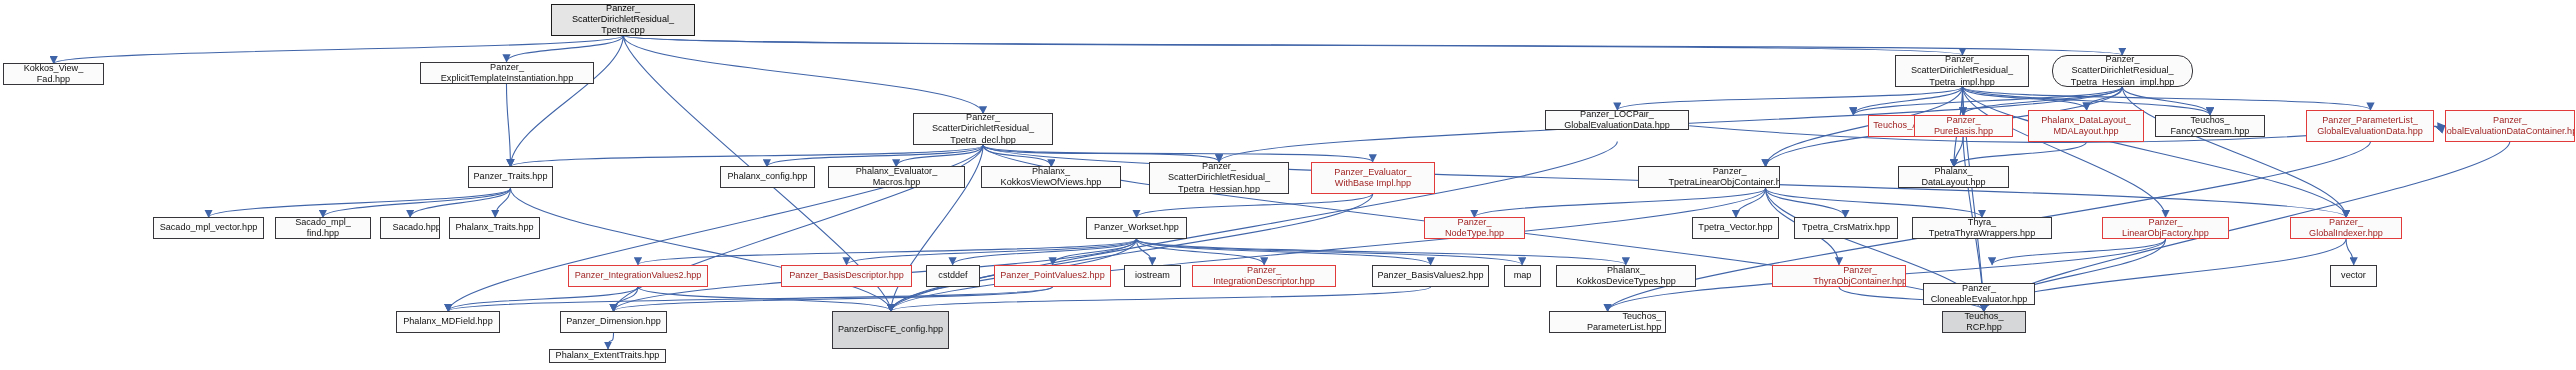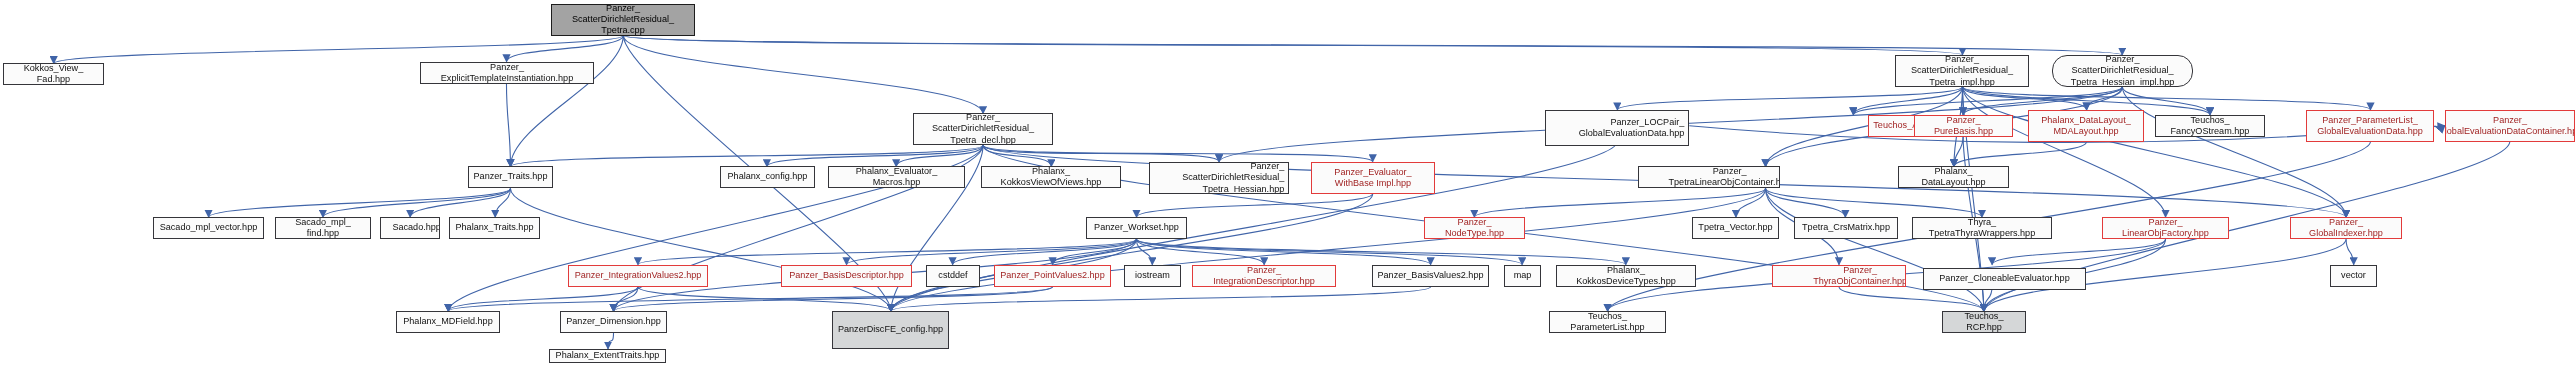--- a/index.html
+++ b/index.html
@@ -14,21 +14,21 @@
   .edge{fill:none;stroke-width:1.8px;}
   .node{
     position:absolute;box-sizing:border-box;
     background:#fbfbfb;border:0.6px solid #35353a;
     display:flex;align-items:center;justify-content:center;
     text-align:center;font-size:9.1px;line-height:1.22;color:#111;
     padding:1.2px 3.7px;overflow:hidden;cursor:pointer;
   }
   .node.red{border:1.2px solid #e23b3b;color:#9e1c1c;}
   .node.gray{background:#d5d7d8;}
-  .node.main{background:#a3a3a3;border-color:#1d1d1d;color:#000;}
+  .node.main{background:#e5e5e5;border-color:#1d1d1d;color:#000;}
 </style>
 </head>
 <body>
 
 <div id="canvas">
   <svg id="edge-svg" viewBox="0 0 4224 608">
     <defs>
       <marker id="arrow" viewBox="0 0 10 10" refX="9" refY="5" markerWidth="7.5" markerHeight="7.5" orient="auto-start-reverse">
         <path d="M0,0 L10,5 L0,10 z" fill="#4064a8"></path>
       </marker>
@@ -130,21 +130,21 @@
       </div>
       <div class="node plain" title="Panzer_ScatterDirichletResidual_Tpetra_impl.hpp" style="left: 1895px; top: 55px; width: 134px; height: 32px;">
         <span>Panzer_​ScatterDirichletResidual_​Tpetra_​impl.hpp</span>
       </div>
       <div class="node plain" title="Panzer_ScatterDirichletResidual_Tpetra_Hessian_impl.hpp" style="left: 2052px; top: 55px; width: 141px; height: 32px; border-radius: 15px;">
         <span>Panzer_​ScatterDirichletResidual_​Tpetra_​Hessian_​impl.hpp</span>
       </div>
       <div class="node plain" title="Panzer_ScatterDirichletResidual_Tpetra_decl.hpp" style="left: 913px; top: 113px; width: 140px; height: 32px;">
         <span>Panzer_​ScatterDirichletResidual_​Tpetra_​decl.hpp</span>
       </div>
-      <div class="node plain" title="Panzer_LOCPair_GlobalEvaluationData.hpp" style="left: 1545px; top: 110px; width: 144px; height: 36px; text-align: right;">
+      <div class="node plain" title="Panzer_LOCPair_GlobalEvaluationData.hpp" style="left: 1545px; top: 110px; width: 144px; height: 20px;">
         <span>Panzer_​LOCPair_​GlobalEvaluationData.hpp</span>
       </div>
       <div class="node red" title="Teuchos_Assert.hpp" style="left: 1868px; top: 115px; width: 93px; height: 22px;">
         <span>Teuchos_​Assert.hpp</span>
       </div>
       <div class="node red" title="Panzer_PureBasis.hpp" style="left: 1914px; top: 115px; width: 99px; height: 22px;">
         <span>Panzer_​PureBasis.hpp</span>
       </div>
       <div class="node red" title="Phalanx_DataLayout_MDALayout.hpp" style="left: 2028px; top: 110px; width: 116px; height: 32px;">
         <span>Phalanx_​DataLayout_​MDALayout.hpp</span>
@@ -163,21 +163,21 @@
       </div>
       <div class="node plain" title="Phalanx_config.hpp" style="left: 720px; top: 166px; width: 95px; height: 22px;">
         <span>Phalanx_​config.hpp</span>
       </div>
       <div class="node plain" title="Phalanx_Evaluator_Macros.hpp" style="left: 828px; top: 166px; width: 137px; height: 22px;">
         <span>Phalanx_​Evaluator_​Macros.hpp</span>
       </div>
       <div class="node plain" title="Phalanx_KokkosViewOfViews.hpp" style="left: 981px; top: 166px; width: 140px; height: 22px;">
         <span>Phalanx_​KokkosViewOfViews.hpp</span>
       </div>
-      <div class="node plain" title="Panzer_ScatterDirichletResidual_Tpetra_Hessian.hpp" style="left: 1149px; top: 162px; width: 140px; height: 32px; text-align: right;">
+      <div class="node plain" title="Panzer_ScatterDirichletResidual_Tpetra_Hessian.hpp" style="left: 1149px; top: 162px; width: 140px; height: 32px;">
         <span>Panzer_​ScatterDirichletResidual_​Tpetra_​Hessian.hpp</span>
       </div>
       <div class="node red" title="Panzer_Evaluator_WithBase Impl.hpp" style="left: 1311px; top: 162px; width: 124px; height: 32px;">
         <span>Panzer_​Evaluator_​WithBase Impl.hpp</span>
       </div>
       <div class="node plain" title="Panzer_TpetraLinearObjContainer.hpp" style="left: 1638px; top: 166px; width: 142px; height: 22px; padding-left: 45px;">
         <span>Panzer_​TpetraLinearObjContainer.hpp</span>
       </div>
       <div class="node plain" title="Phalanx_DataLayout.hpp" style="left: 1898px; top: 166px; width: 111px; height: 22px;">
         <span>Phalanx_​DataLayout.hpp</span>
@@ -238,36 +238,36 @@
       </div>
       <div class="node plain" title="map" style="left: 1504px; top: 265px; width: 37px; height: 22px;">
         <span>map</span>
       </div>
       <div class="node plain" title="Phalanx_KokkosDeviceTypes.hpp" style="left: 1556px; top: 265px; width: 140px; height: 22px;">
         <span>Phalanx_​KokkosDeviceTypes.hpp</span>
       </div>
       <div class="node red" title="Panzer_ThyraObjContainer.hpp" style="left: 1772px; top: 265px; width: 134px; height: 22px; padding-left: 46px;">
         <span>Panzer_​ThyraObjContainer.hpp</span>
       </div>
-      <div class="node plain" title="Panzer_CloneableEvaluator.hpp" style="left: 1923px; top: 268px; width: 163px; height: 22px;">
+      <div class="node plain" title="Panzer_CloneableEvaluator.hpp" style="left: 1923px; top: 283px; width: 112px; height: 22px;">
         <span>Panzer_​CloneableEvaluator.hpp</span>
       </div>
       <div class="node plain" title="vector" style="left: 2330px; top: 265px; width: 47px; height: 22px;">
         <span>vector</span>
       </div>
       <div class="node plain" title="Phalanx_MDField.hpp" style="left: 396px; top: 311px; width: 104px; height: 22px;">
         <span>Phalanx_​MDField.hpp</span>
       </div>
       <div class="node plain" title="Panzer_Dimension.hpp" style="left: 560px; top: 311px; width: 107px; height: 22px;">
         <span>Panzer_​Dimension.hpp</span>
       </div>
       <div class="node gray" title="PanzerDiscFE_config.hpp" style="left: 832px; top: 311px; width: 117px; height: 38px;">
         <span>PanzerDiscFE_​config.hpp</span>
       </div>
-      <div class="node plain" title="Teuchos_ParameterList.hpp" style="left: 1549px; top: 311px; width: 117px; height: 22px;">
+      <div class="node plain" title="Teuchos_ParameterList.hpp" style="left: 1549px; top: 311px; width: 117px; height: 22px; text-align: right;">
         <span>Teuchos_​ParameterList.hpp</span>
       </div>
       <div class="node gray" title="Teuchos_RCP.hpp" style="left: 1942px; top: 311px; width: 84px; height: 22px;">
         <span>Teuchos_​RCP.hpp</span>
       </div>
       <div class="node plain" title="Phalanx_ExtentTraits.hpp" style="left: 549px; top: 349px; width: 117px; height: 14px;">
         <span>Phalanx_​ExtentTraits.hpp</span>
       </div>
     </div>
 </div>

